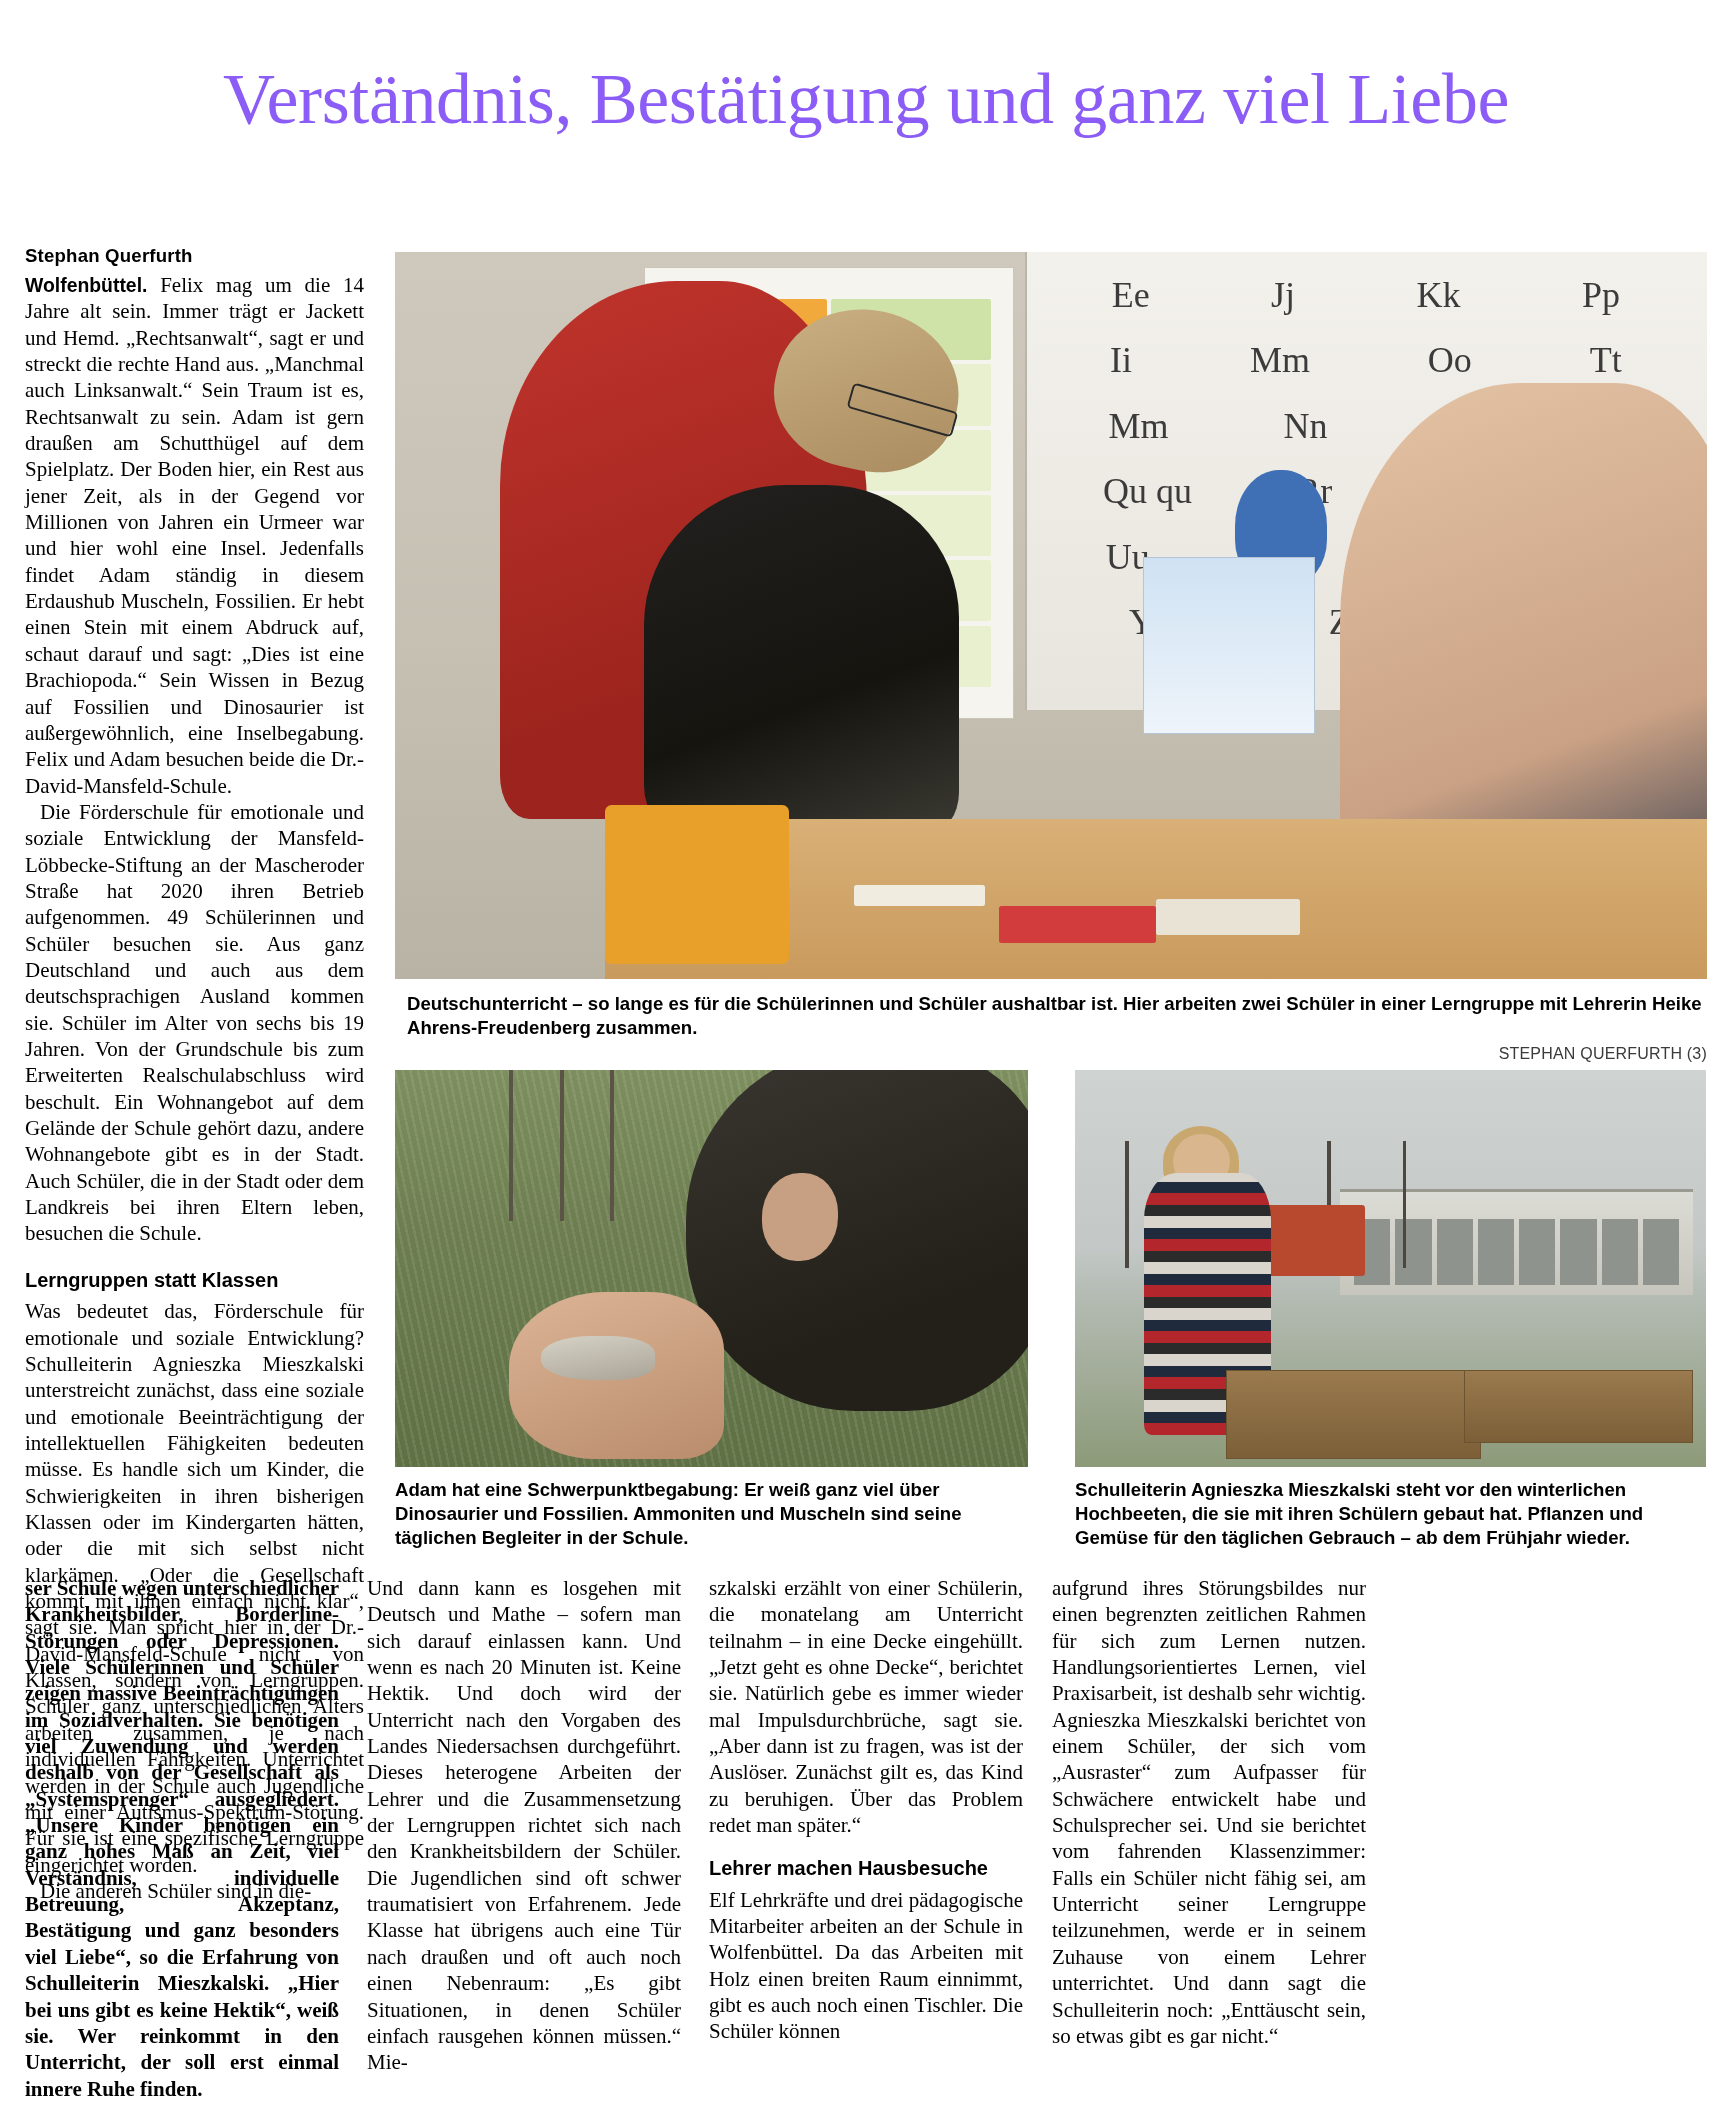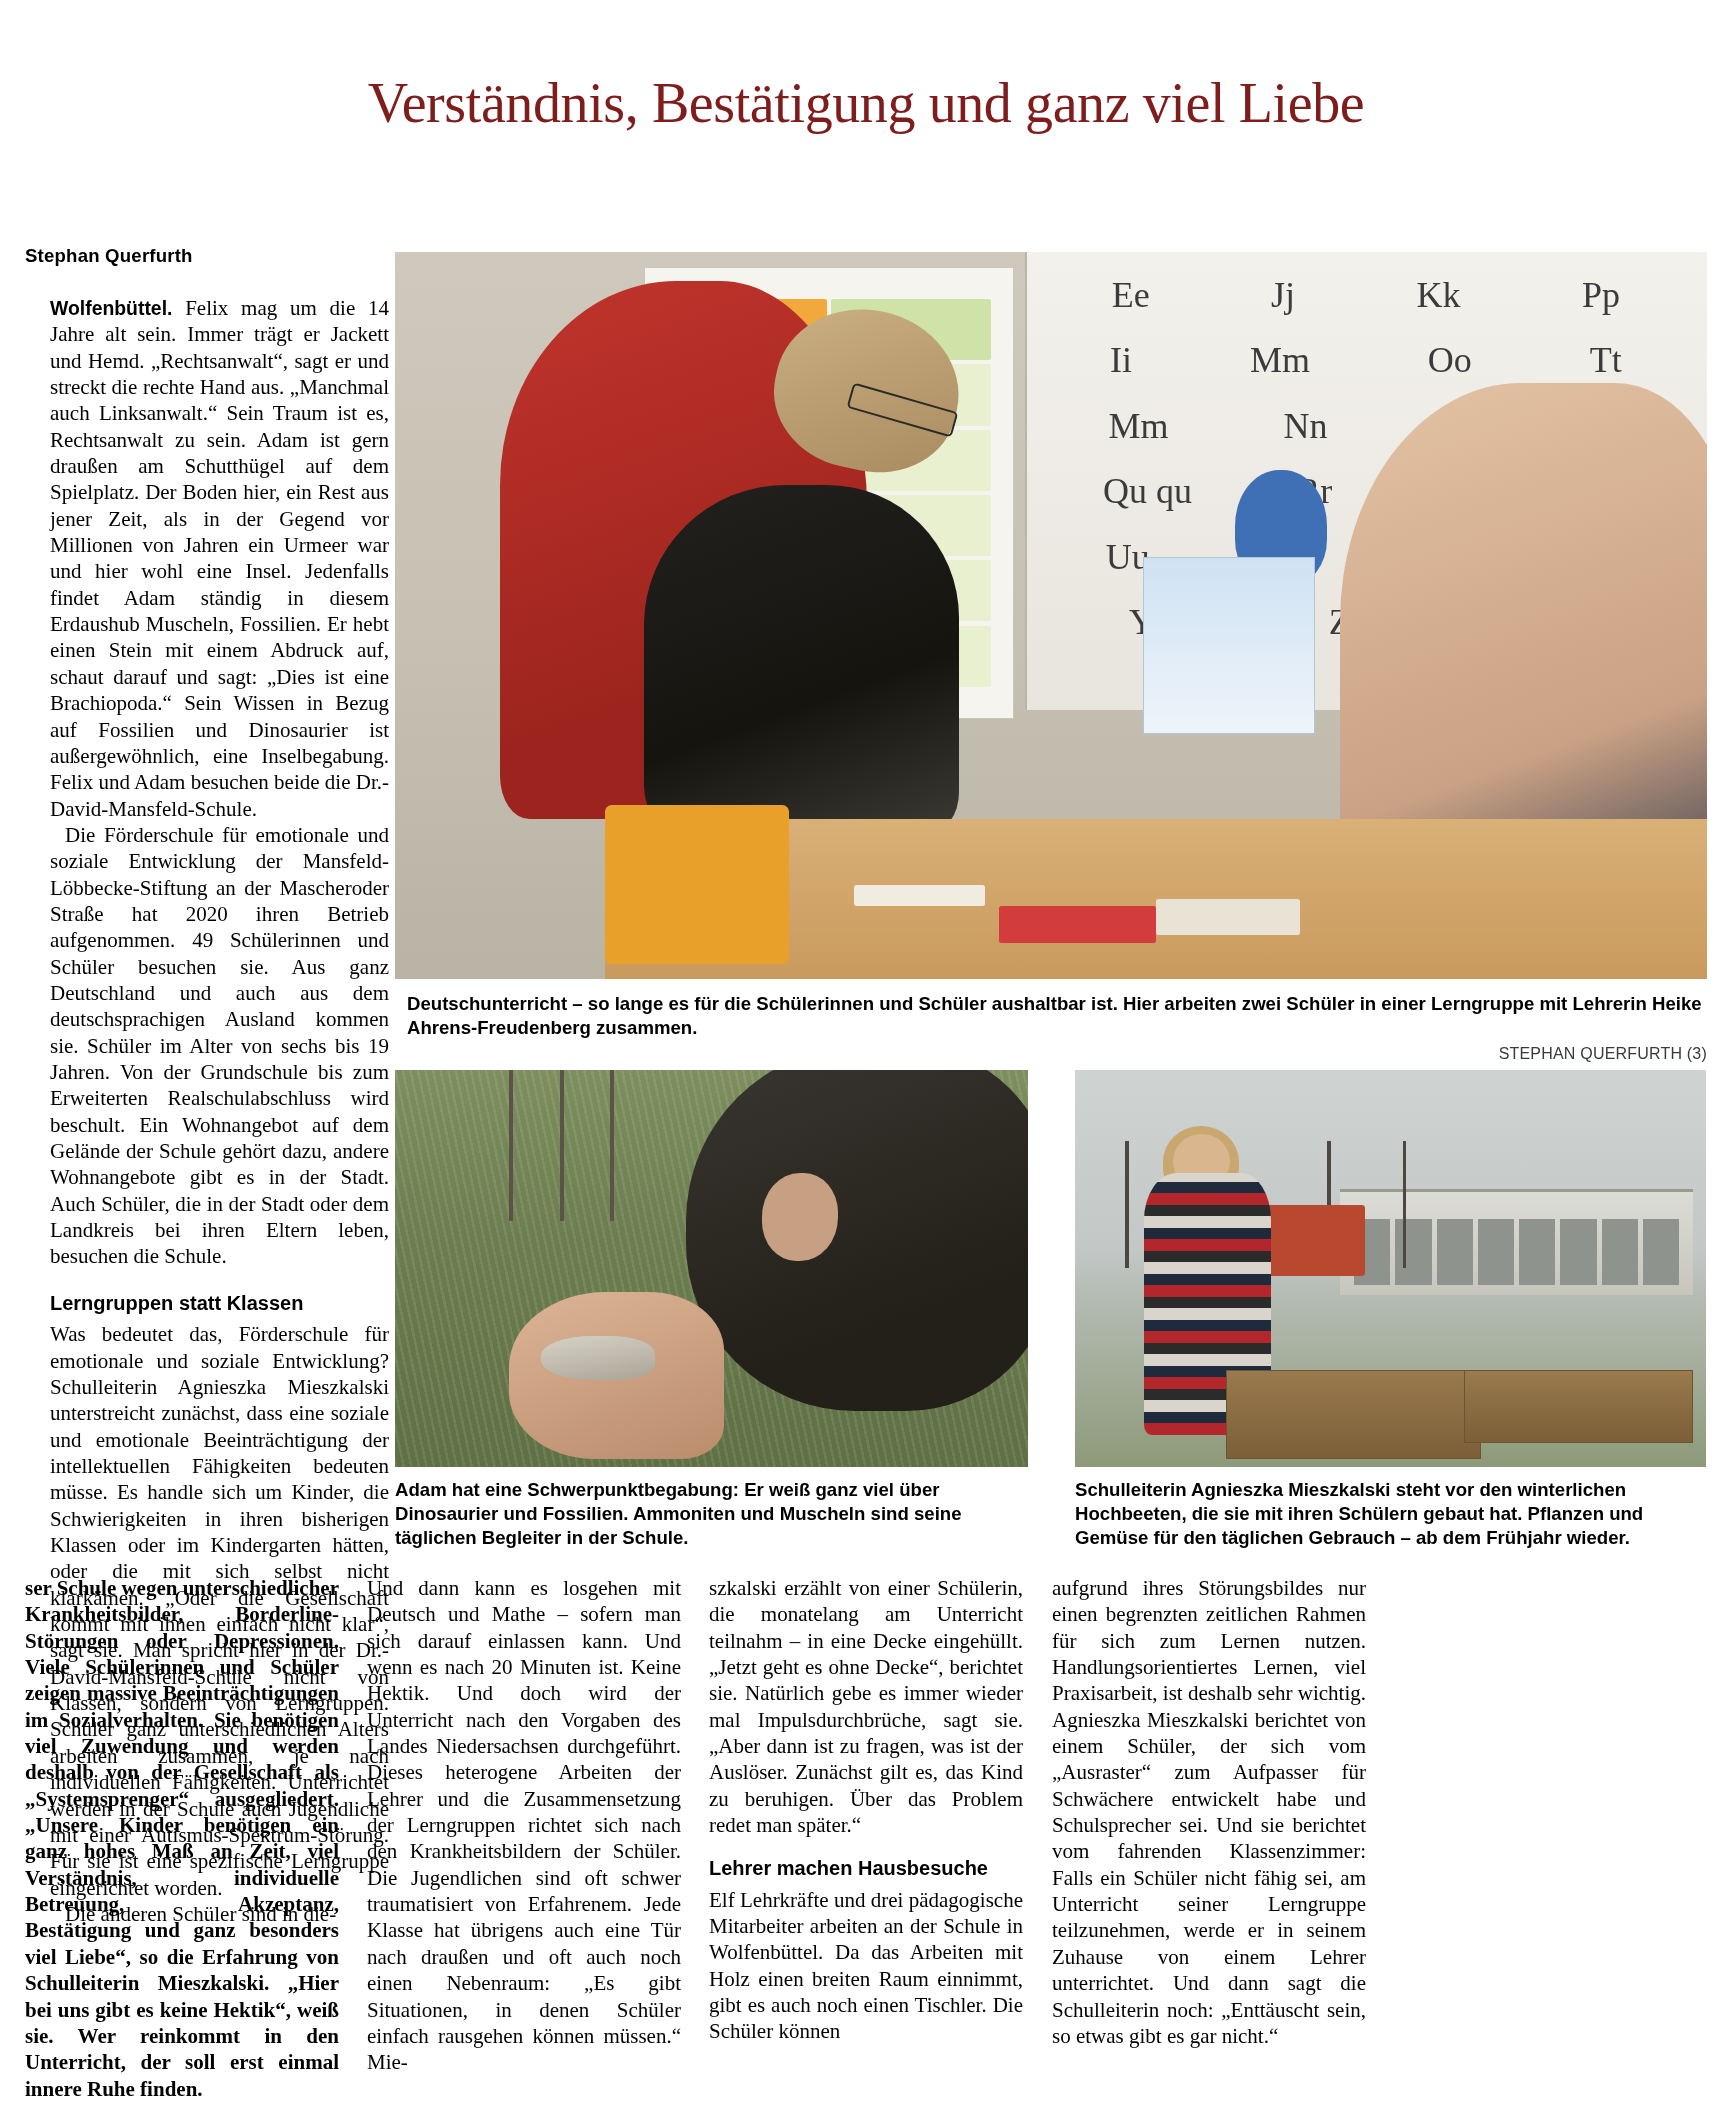--- a/index.html
+++ b/index.html
@@ -26,26 +26,26 @@
   
   .headline-wrap {
     position: absolute;
     left: 0;
     top: 58px;
     width: 1732px;
     text-align: center;
   }
   .headline {
     font-family: "Liberation Serif", serif;
-    font-size: 56px;
+    font-size: 72px;
     line-height: 1.04;
     font-weight: 400;
     letter-spacing: -0.4px;
-    color: #7f1d1d;
-    margin: 16px;
+    color: #8b5cf6;
+    margin: 4px;
   }
   .subhead {
     font-family: "Liberation Serif", serif;
     font-size: 25px;
     line-height: 1.2;
     font-weight: 400;
     color: #000;
     margin: 20px 0 0 0;
   }
 
@@ -55,27 +55,26 @@
 
   
   .byline {
     font-family: "Liberation Sans", sans-serif;
     font-weight: bold;
     font-size: 18.6px;
     letter-spacing: 0.2px;
     top: 245px;
   }
   .col1-body {
-    top: 295px;
+    top: 272px;
     font-size: 21px;
     line-height: 1.255;
     text-align: justify;
     text-justify: inter-word;
     hyphens: manual;
-    margin-left: 25px;
   }
   .col1-body p {
     margin: 0;
     text-indent: 15px;
   }
   .col1-body p.first {
     text-indent: 0;
   }
   .col1-body .place {
     font-family: "Liberation Sans", sans-serif;

